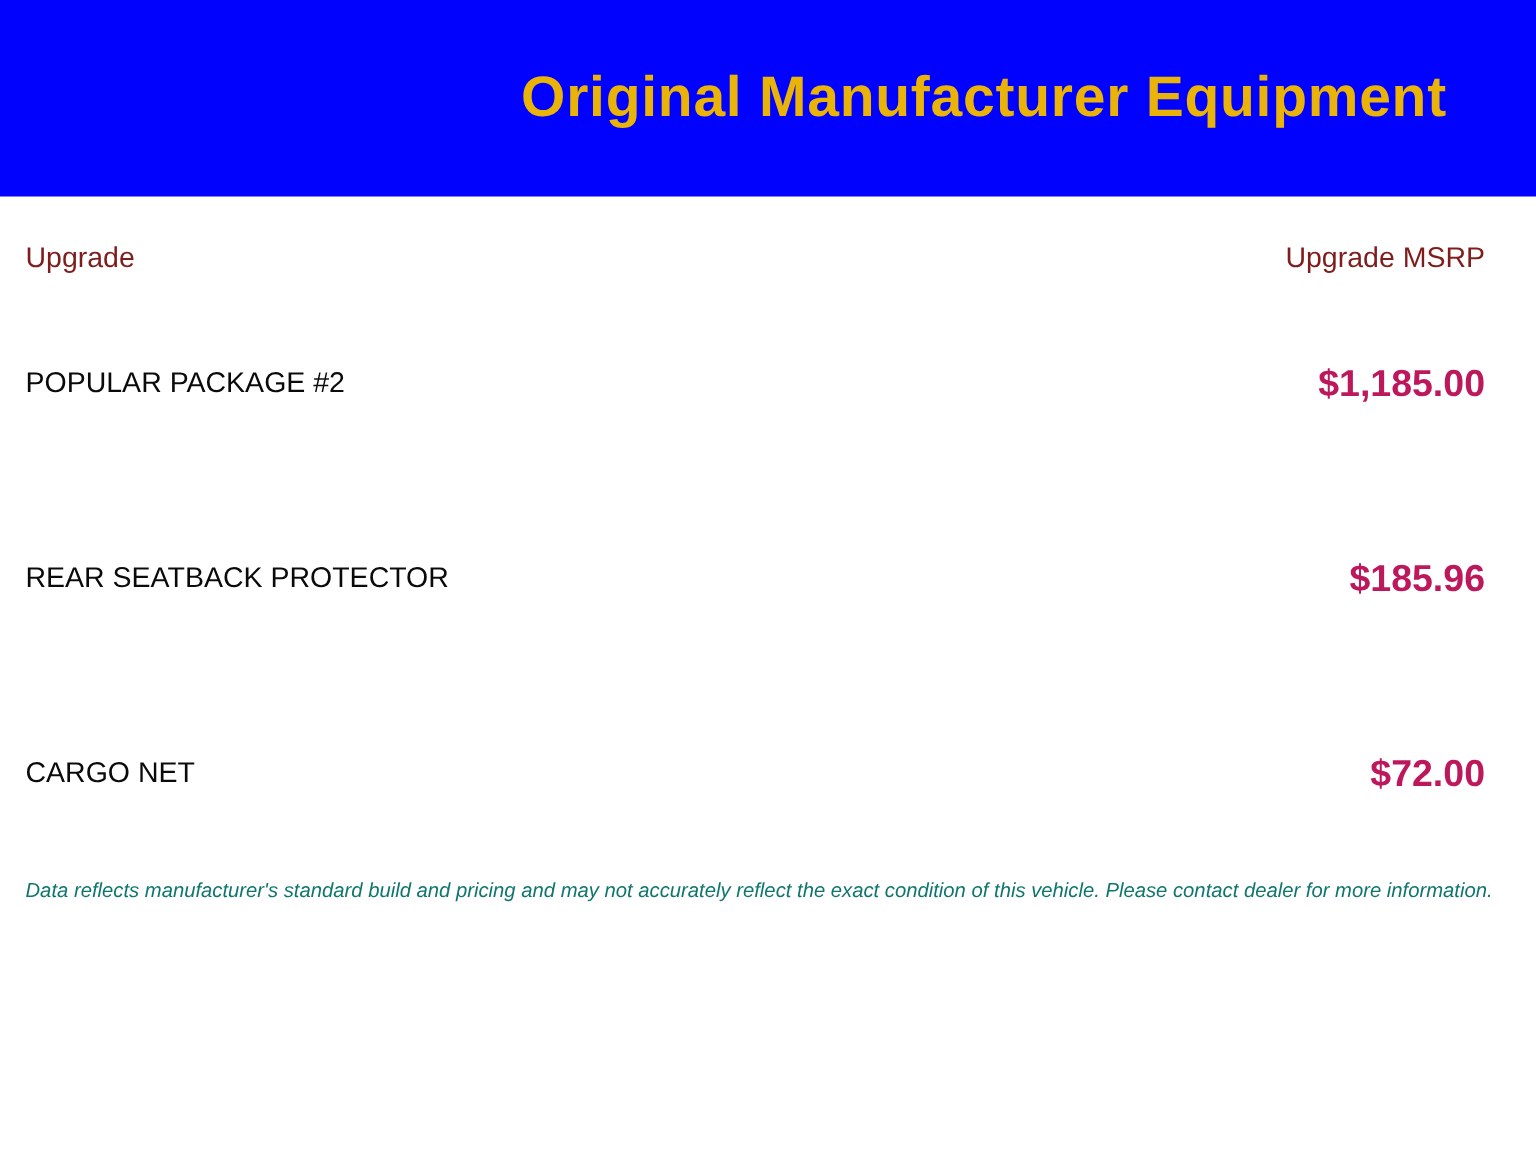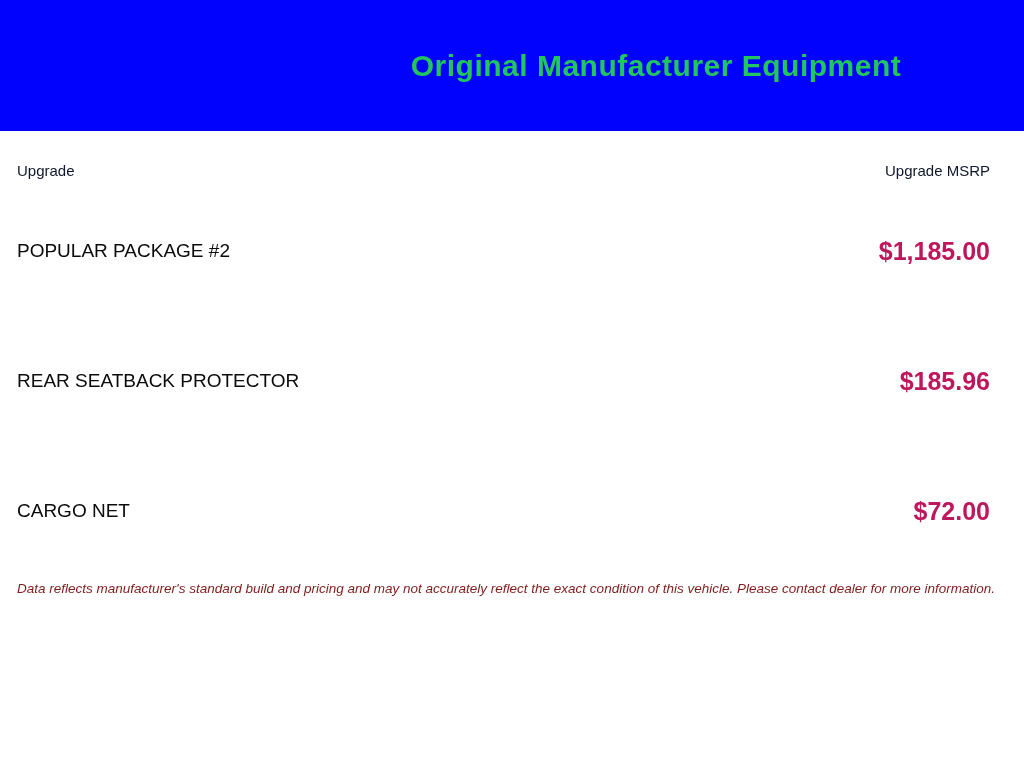--- a/index.html
+++ b/index.html
@@ -15,41 +15,41 @@
   .banner {
     height: 131px;
     background: #0101fe;
     display: flex;
     align-items: center;
   }
   .banner-spacer { width: 288px; flex: 0 0 auto; }
   .banner-title {
     flex: 1;
     text-align: center;
-    color: #22c55e;
-    font-size: 30px;
+    color: #eab308;
+    font-size: 38px;
     font-weight: bold;
     letter-spacing: 0.5px;
     white-space: nowrap;
   }
 
   
   .content {
     padding: 0 34px 0 17px;
   }
 
   .cols-header {
     margin-top: 31px;
     display: flex;
     justify-content: space-between;
     align-items: baseline;
   }
   .col-label {
-    font-size: 15px;
-    color: #0f172a;
+    font-size: 19px;
+    color: #7f1d1d;
   }
 
   .rows { margin-top: 7px; }
   .row {
     height: 130px;
     display: flex;
     justify-content: space-between;
     align-items: center;
     text-align: center;
   }
@@ -60,21 +60,21 @@
   .row-msrp {
     font-size: 25px;
     font-weight: bold;
     color: #be185d;
   }
 
   .disclaimer {
     margin-top: 5px;
     font-size: 13.5px;
     font-style: italic;
-    color: #7f1d1d;
+    color: #0f766e;
     white-space: nowrap;
   }
 </style>
 </head>
 <body>
 
 <div class="banner">
   <div class="banner-spacer"></div>
   <div class="banner-title">Original Manufacturer Equipment</div>
 </div>

